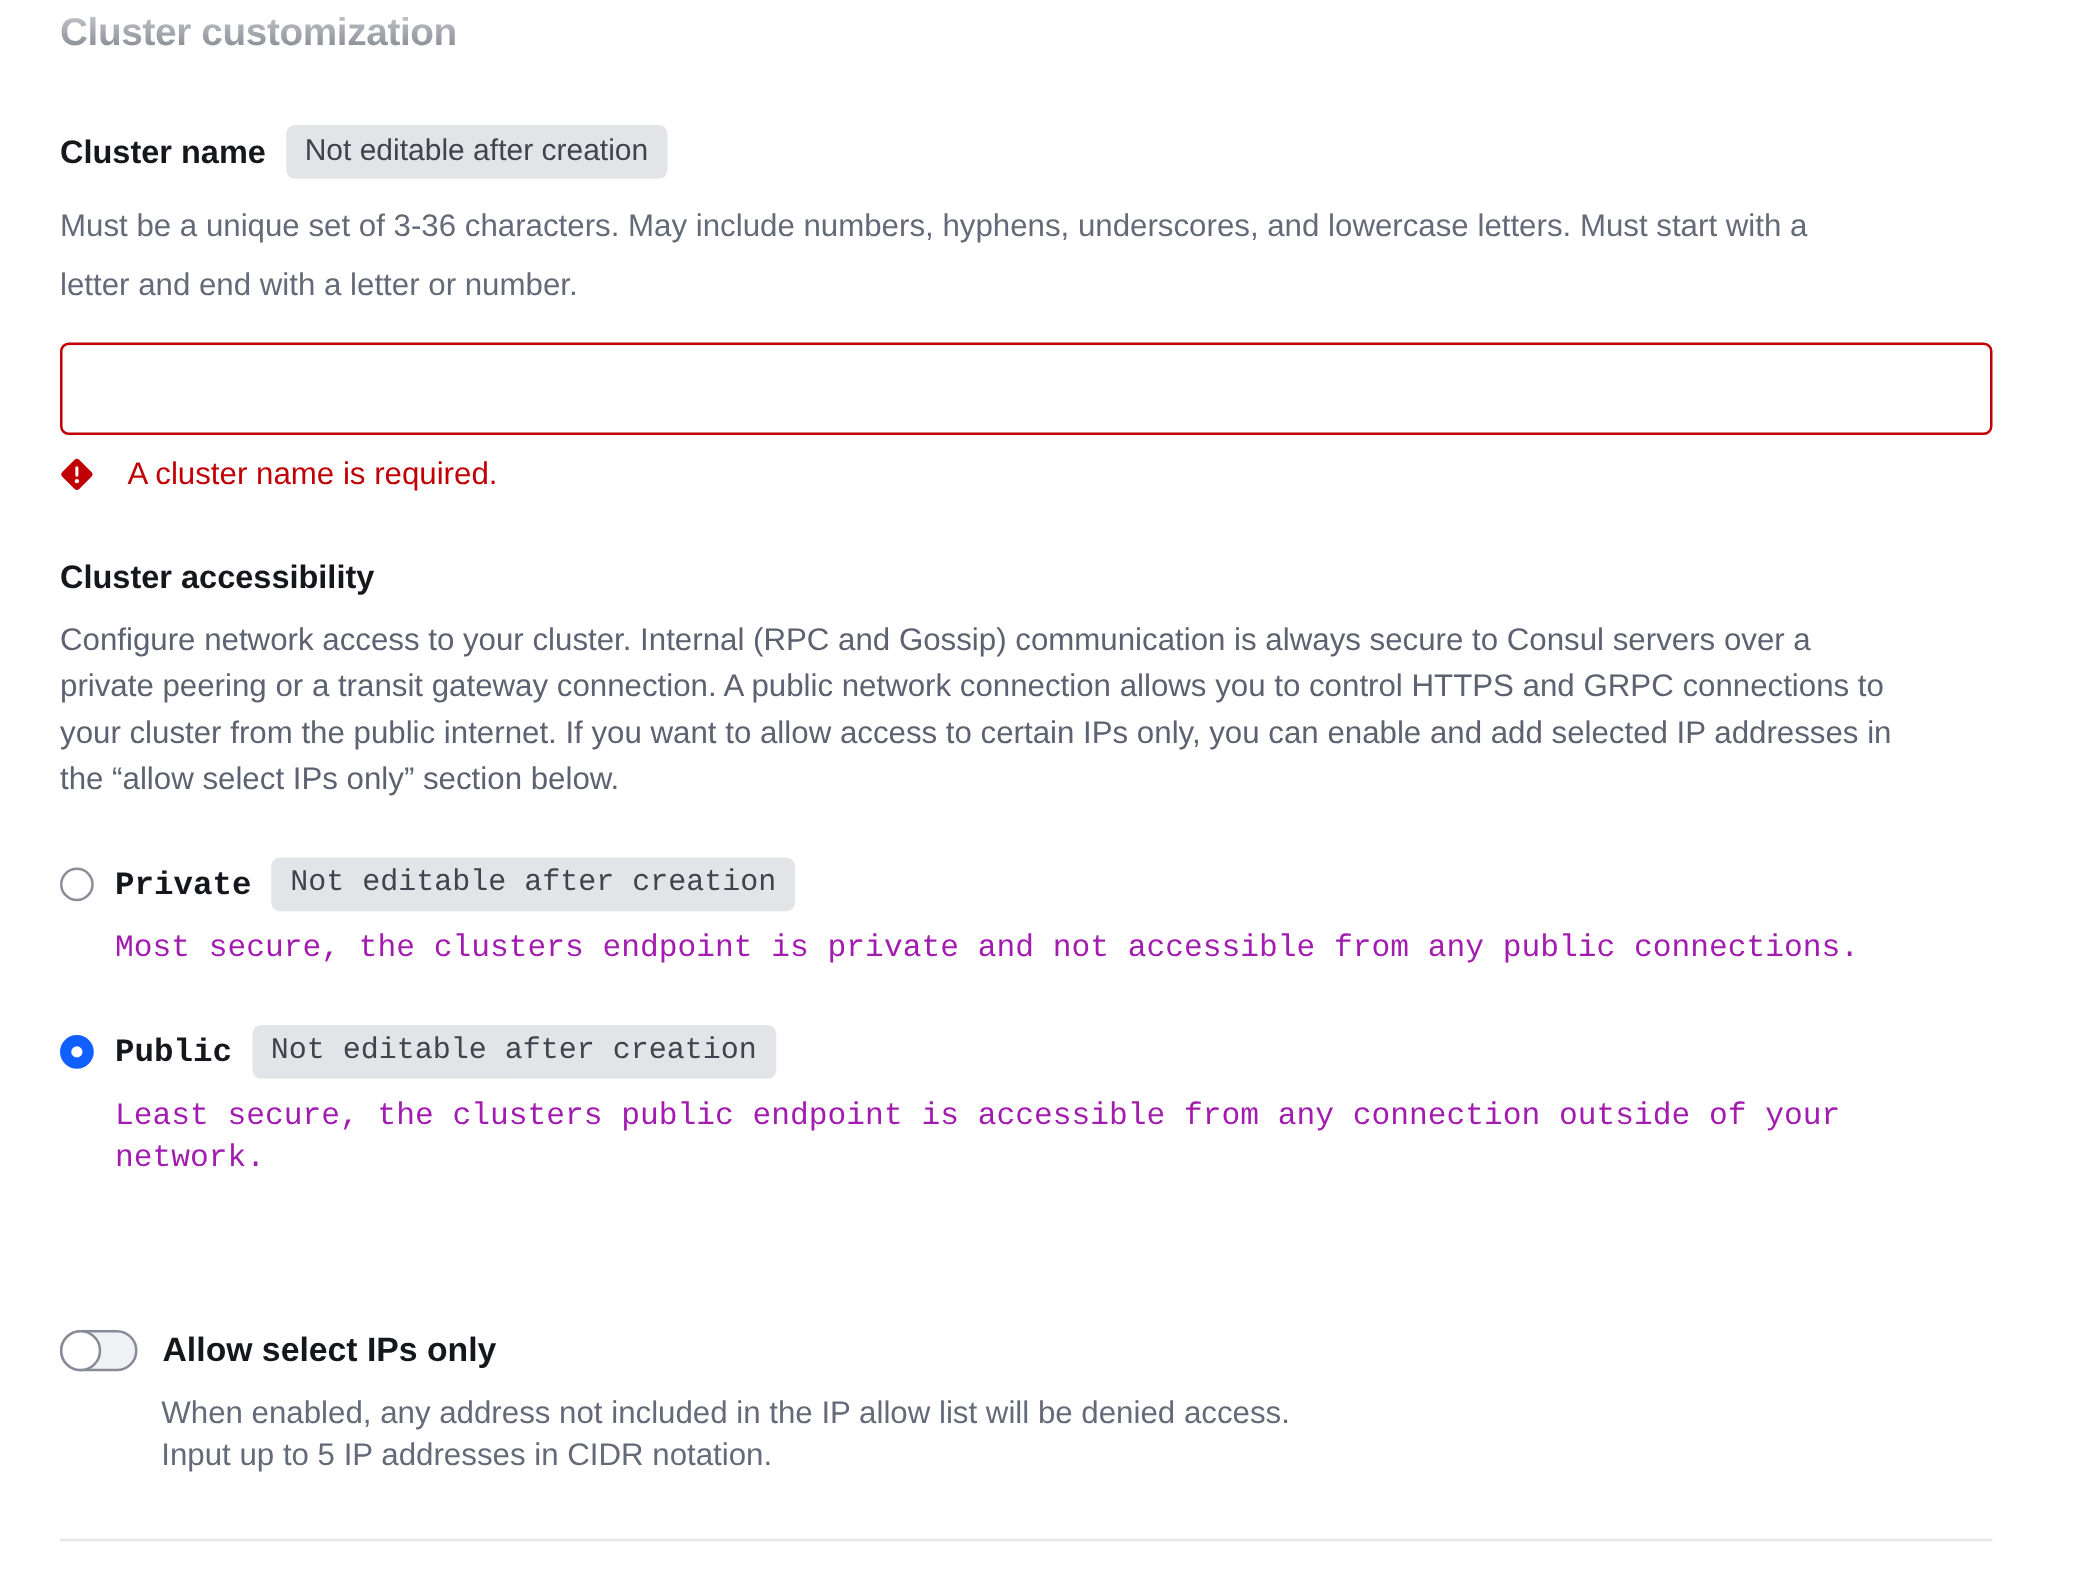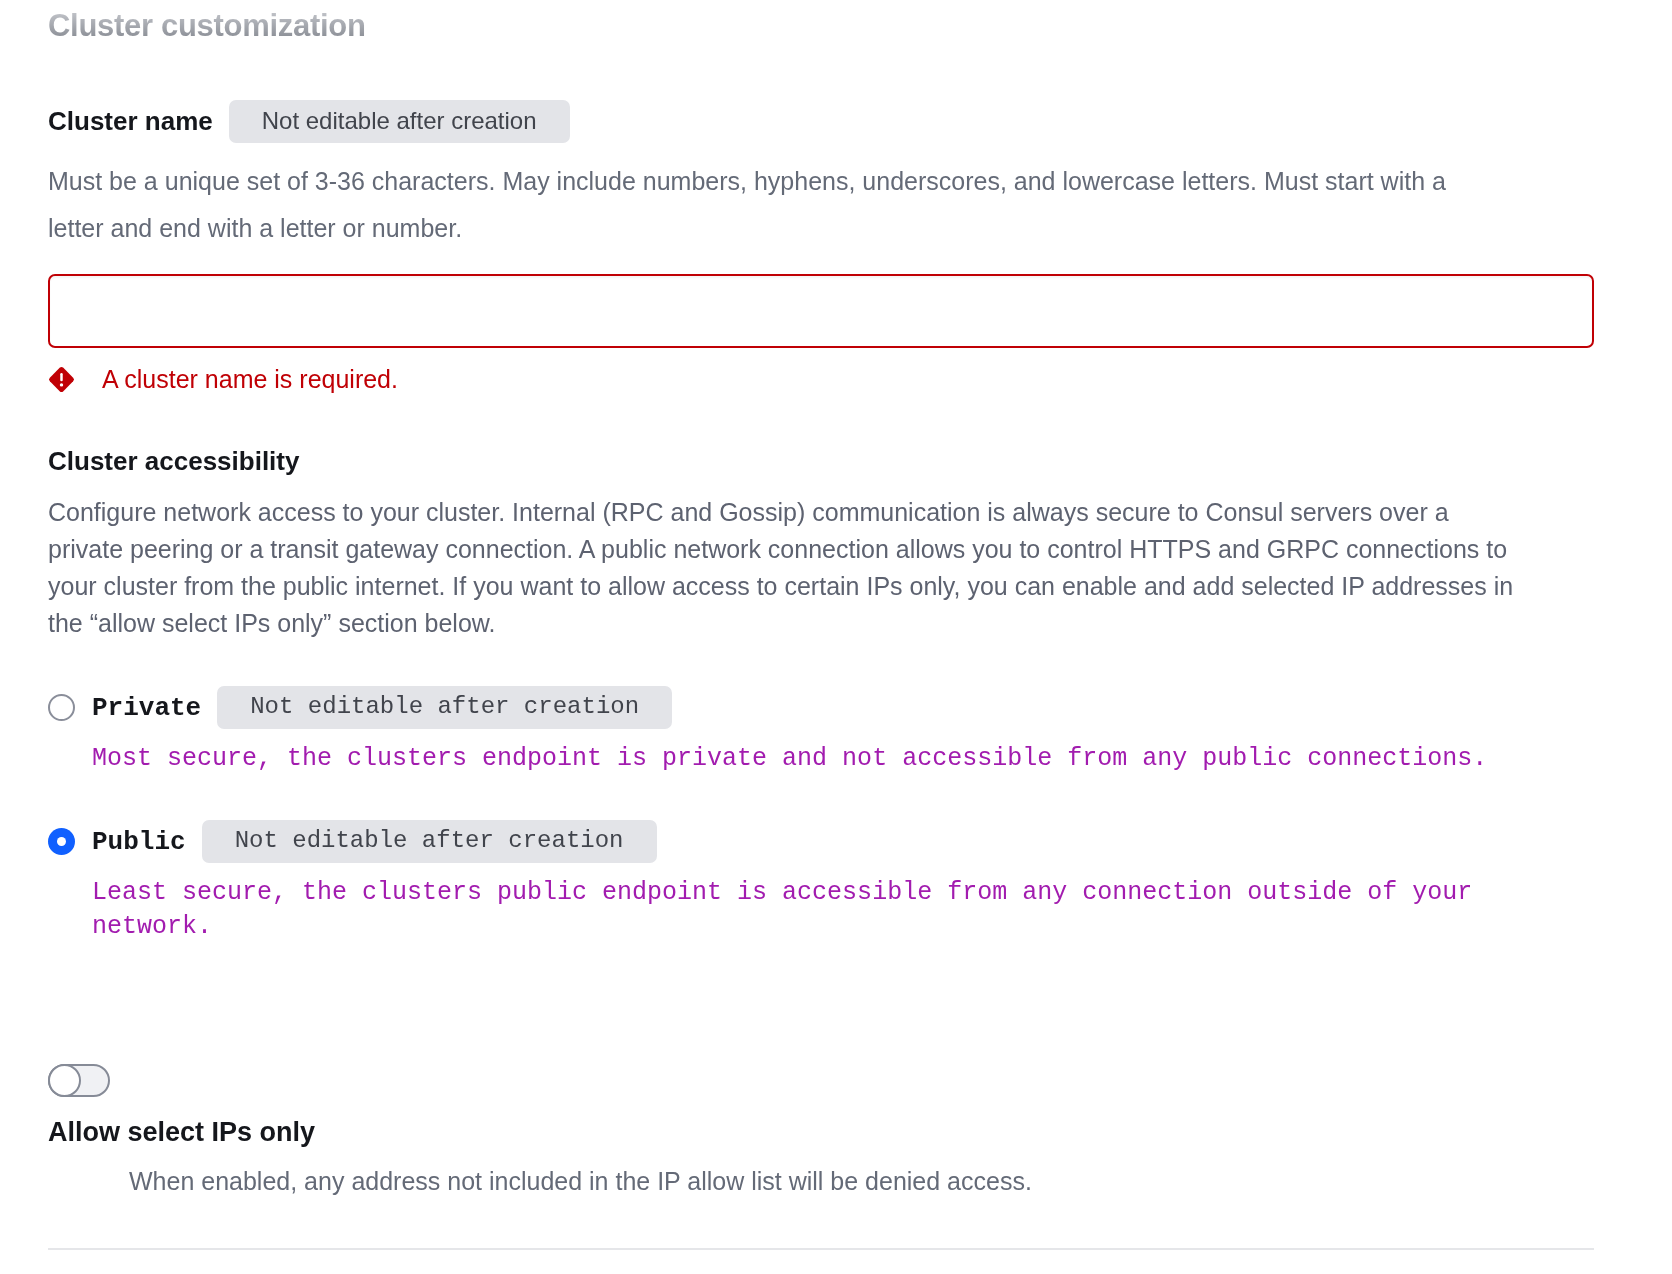--- a/index.html
+++ b/index.html
@@ -24,21 +24,21 @@
   }
 
   .label-row { display: flex; align-items: center; gap: 16px; }
   .field-label { font-size: 26px; font-weight: 700; color: #15171c; }
 
   .badge {
     background: #e3e4e8;
     color: #41444c;
     font-size: 24px;
     line-height: 1;
-    padding: 9px 33px 10px;
+    padding: 9px 15px 10px;
     border-radius: 7px;
     white-space: nowrap;
   }
 
   .help-text {
     margin-top: 15px;
     font-size: 25px;
     line-height: 47px;
     color: #646a77;
     max-width: 1460px;
@@ -113,21 +113,21 @@
 
   .option-desc {
     margin: 13px 0 0 44px;
     font-size: 25px;
     line-height: 34px;
     color: #a21caf;
     max-width: 1400px;
   }
 
   .toggle-section { margin-top: 120px; }
-  .toggle-row { display: flex; align-items: flex-start; gap: 20px; flex-direction: column; }
+  .toggle-row { display: flex; align-items: center; gap: 20px; }
 
   .toggle {
     position: relative;
     width: 62px;
     height: 33px;
     border: 2px solid #868b97;
     border-radius: 17px;
     background: #f0f1f4;
     flex: 0 0 auto;
     cursor: pointer;
@@ -239,20 +239,21 @@
 
   <div class="toggle-section">
     <div class="toggle-row">
       <div class="toggle" id="allow-ips-toggle" role="switch" aria-checked="false">
         <div class="knob"></div>
       </div>
       <span class="toggle-label">Allow select IPs only</span>
     </div>
     <div class="toggle-desc">
       <div>When enabled, any address not included in the IP allow list will be denied access.</div>
+      <div>Input up to 5 IP addresses in CIDR notation.</div>
     </div>
   </div>
 
   <hr class="divider">
 
   <div class="footer">
     <button class="btn btn-secondary">Cancel</button>
     <button class="btn btn-primary">Create cluster</button>
   </div>
 

